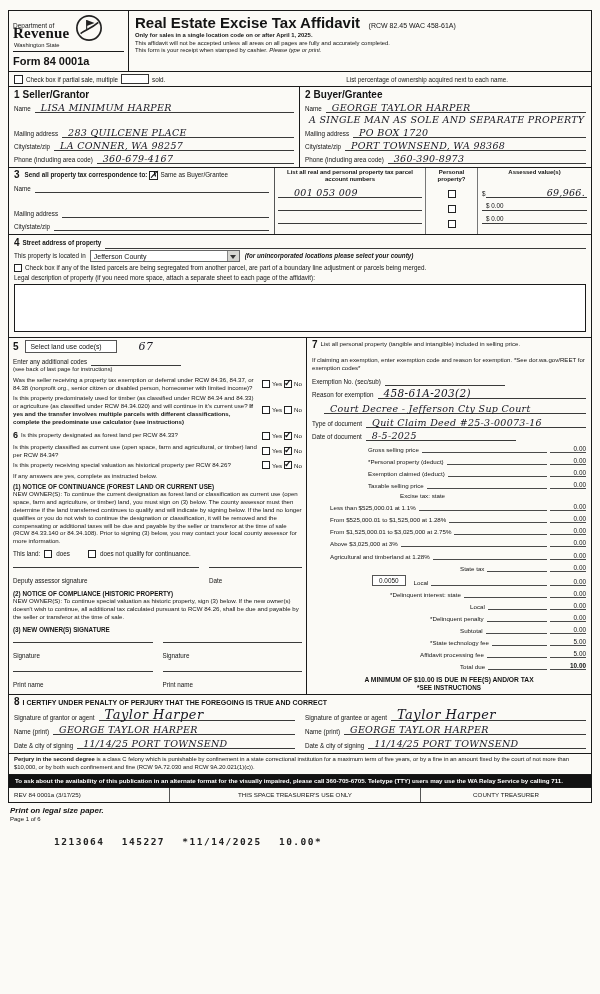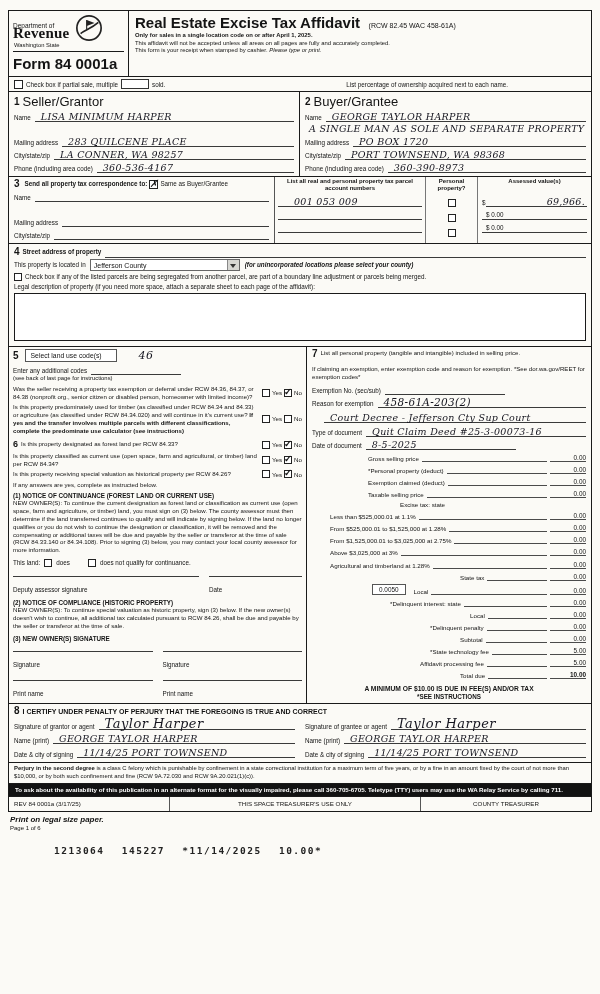--- a/index.html
+++ b/index.html
@@ -7,29 +7,29 @@
   .page{width:600px;height:994px;background:#fbfaf6;position:relative;box-sizing:border-box;padding:10px 8px 0;overflow:hidden}
   .form{border:1.6px solid #1a1a1a}
   .row{display:flex}
   .b{font-weight:bold}
   .i{font-style:italic}
   .bi{font-weight:bold;font-style:italic}
   .lbl{font-size:6.3px;line-height:1.25;white-space:nowrap}
   .tiny{font-size:5.9px;line-height:1.3}
   .p{font-size:6.1px;line-height:1.28}
   .secno{font-weight:bold;font-size:10px;margin-right:3px;line-height:1}
-  .sectitle{font-weight:normal;font-size:13px}
+  .sectitle{font-weight:bold;font-size:10px}
   
   .header-row{border-bottom:1.2px solid #1a1a1a}
   .logo-cell{width:120px;border-right:1.2px solid #1a1a1a;padding:3px 4px 2px;box-sizing:border-box}
   .dept-top{display:flex;align-items:flex-end;gap:6px}
   .dept1{font-size:6.5px;margin-top:3px}
   .dept2{font-size:15px;font-weight:bold;font-family:"Liberation Serif",serif;letter-spacing:.2px;margin-top:-4px}
   .dept3{font-size:5.8px;margin:0 0 3px 1px}
-  .formno{border-top:1.1px solid #1a1a1a;font-weight:bold;font-size:15px;padding:3px 0 2px}
+  .formno{border-top:1.1px solid #1a1a1a;font-weight:bold;font-size:11px;padding:3px 0 2px}
   .title-cell{flex:1;padding:3px 6px 2px}
   .main-title{font-size:15px;font-weight:bold;display:inline}
   .title-code{font-size:7px;margin-left:4px}
   
   .cb{display:inline-block;width:7px;height:7px;border:1px solid #222;background:#fff;position:relative;flex:none;vertical-align:-1px}
   .cb.sm{width:6px;height:6px}
   .cb.ck::after{content:"✓";position:absolute;left:-1px;top:-4px;font-size:9.5px;font-weight:bold;color:#131313}
   .cb.xk::after{content:"✗";position:absolute;left:-1px;top:-3px;font-size:10px;color:#131313;font-family:"DejaVu Serif",serif;font-style:italic}
   
   .frow{display:flex;align-items:flex-end;margin:1px 5px 0;min-height:11px}
@@ -168,21 +168,21 @@
         </div>
         <div class="frow">
           <span class="lbl">City/state/zip</span>
           <span class="fl">
               <span class="hw">LA CONNER, WA 98257</span>
             </span>
         </div>
         <div class="frow">
           <span class="lbl">Phone (including area code)</span>
           <span class="fl">
-              <span class="hw">360-536-4167</span>
+              <span class="hw">360-679-4167</span>
             </span>
         </div>
       </div>
       <div class="half">
         <div class="sec-head">
           <span class="secno">2</span>
           <span class="sectitle">Buyer/Grantee</span>
         </div>
         <div class="frow">
           <span class="lbl">Name</span>
@@ -308,21 +308,21 @@
       </div>
       <div class="legalbox"></div>
     </div>
 
     <div class="main-row">
       <div class="left-col">
 
         <div class="row" style="align-items:center">
           <span class="secno">5</span>
           <span class="landuse-btn">Select land use code(s)</span>
-          <span class="hw" style="margin-left:22px;font-size:11px">46</span>
+          <span class="hw" style="margin-left:22px;font-size:11px">67</span>
         </div>
         <div class="frow" style="margin-left:0">
           <span class="lbl">Enter any additional codes</span>
           <span class="fl" style="max-width:90px"></span>
         </div>
         <div class="tiny">(see back of last page for instructions)</div>
 
         <div class="qrow">
           <span class="qtext p">Was the seller receiving a property tax exemption or deferral under RCW 84.36, 84.37, or 84.38 (nonprofit org., senior citizen or disabled person, homeowner with limited income)?</span>
           <span class="yn">

